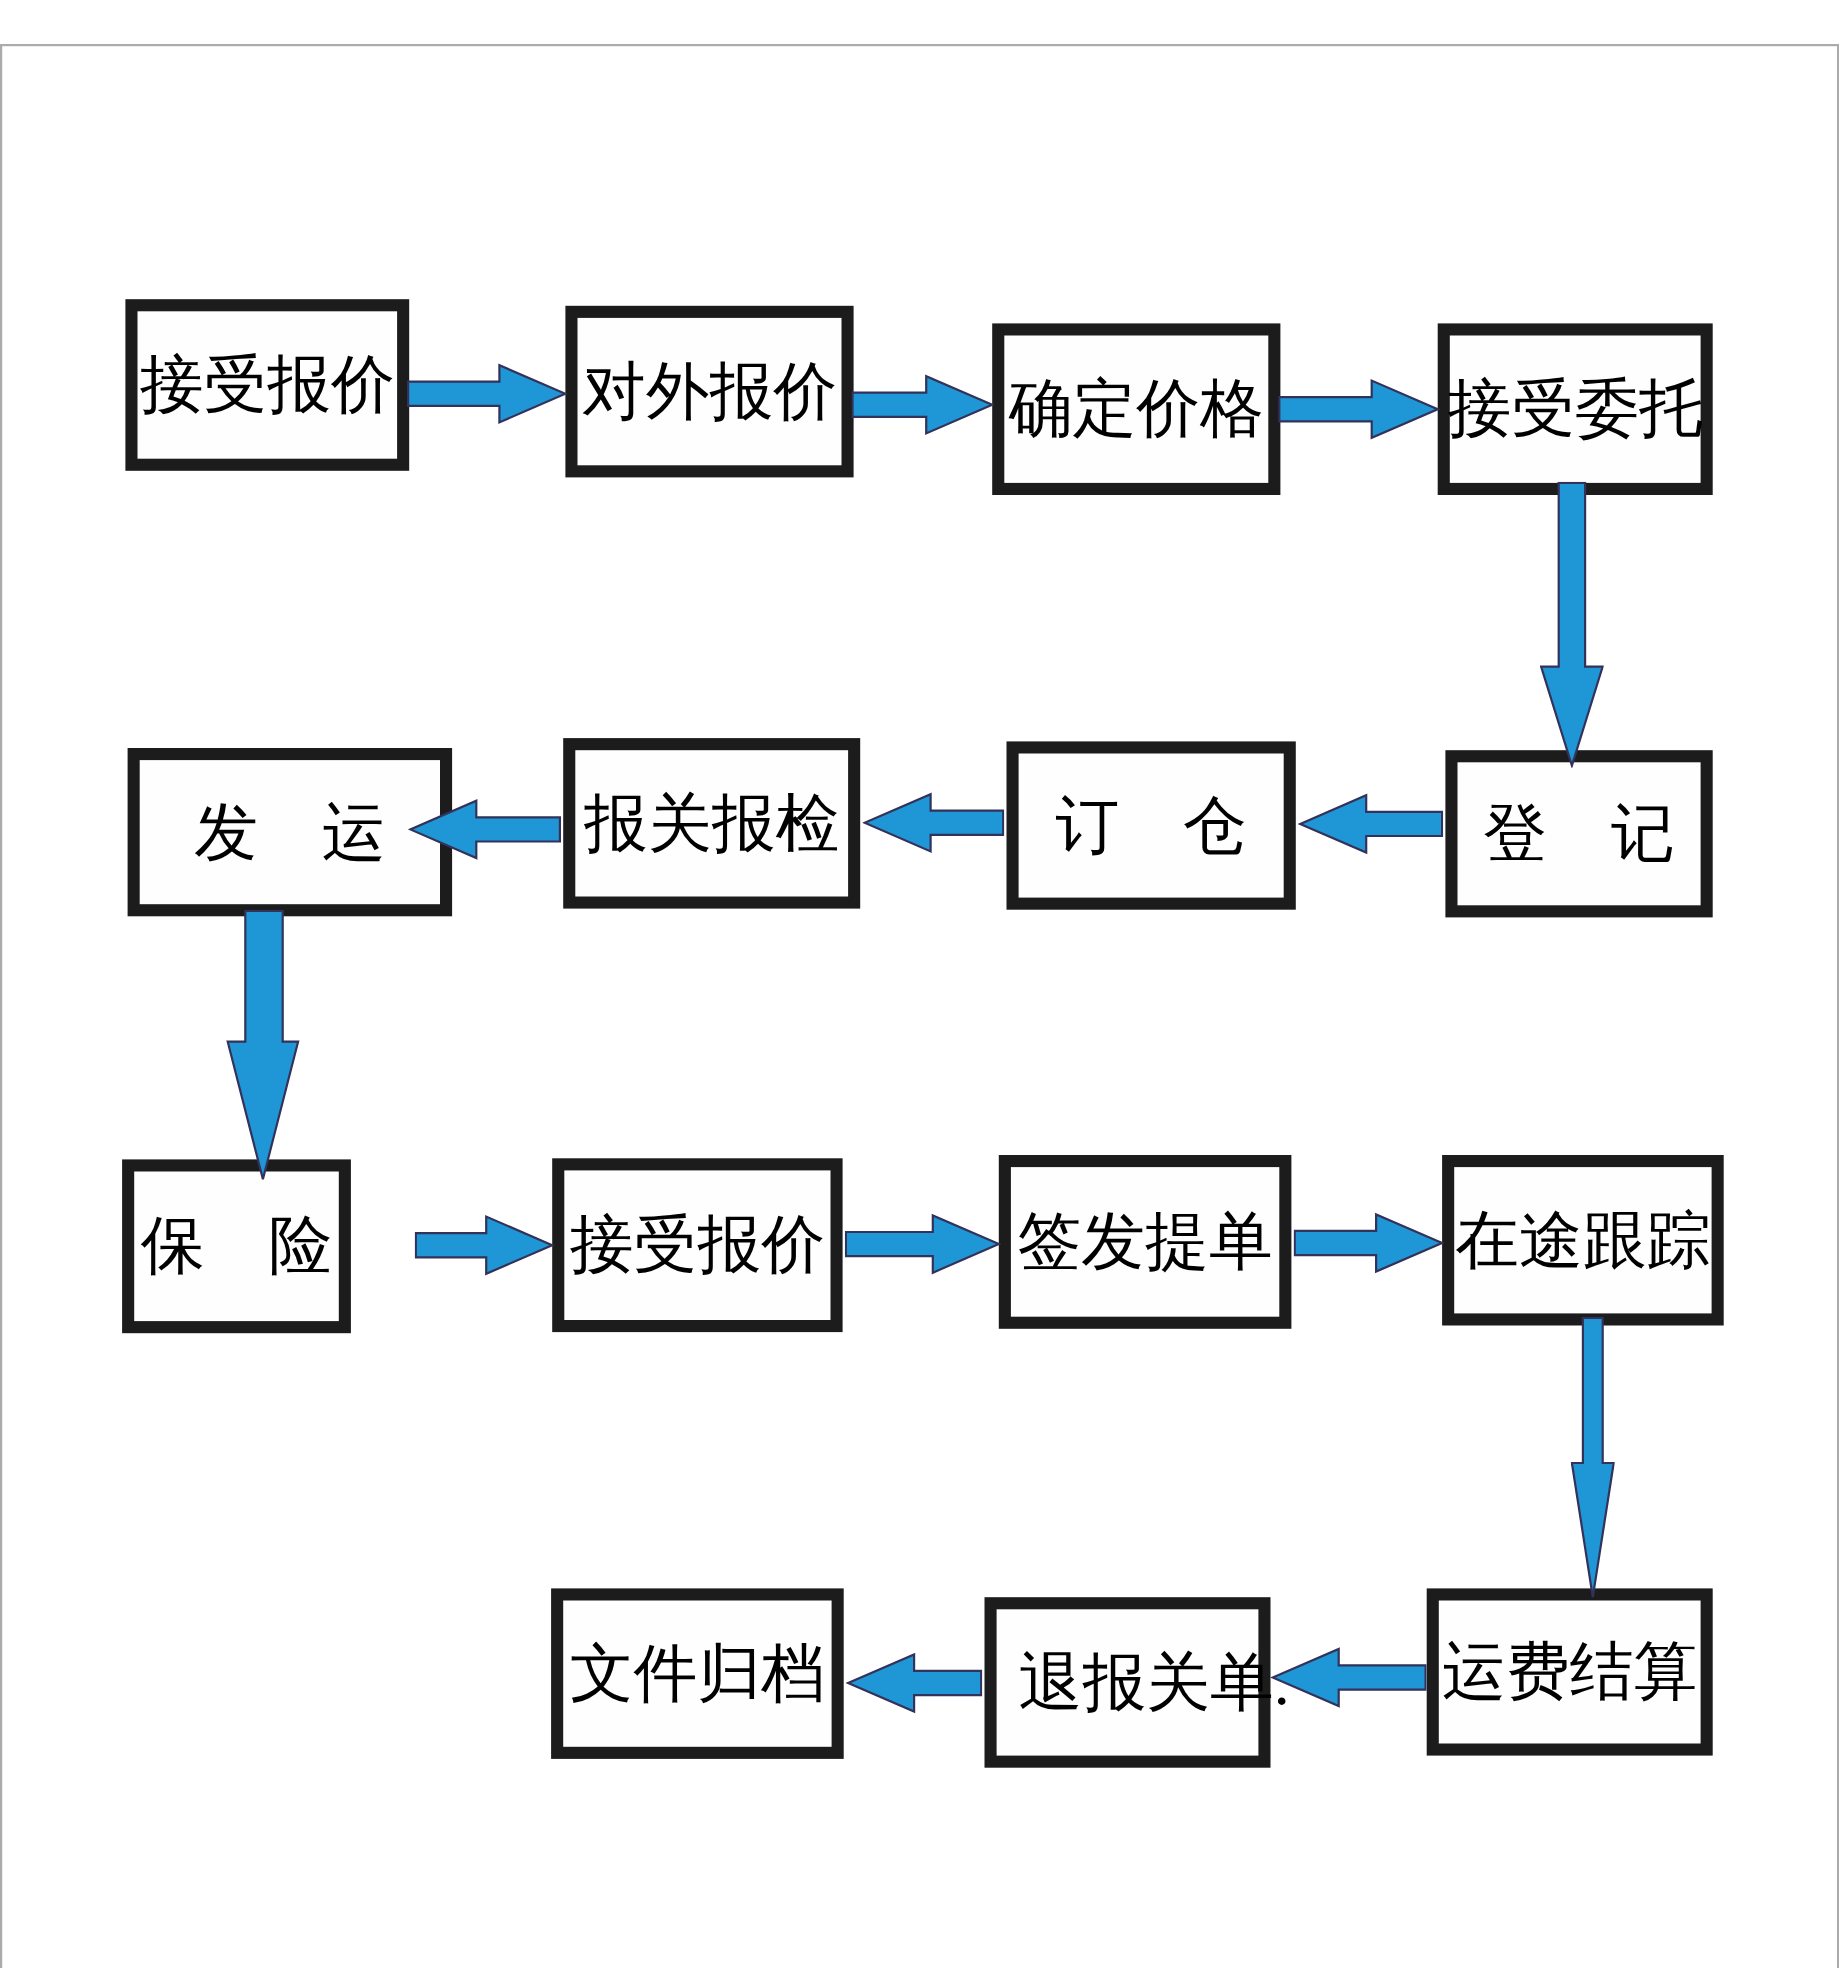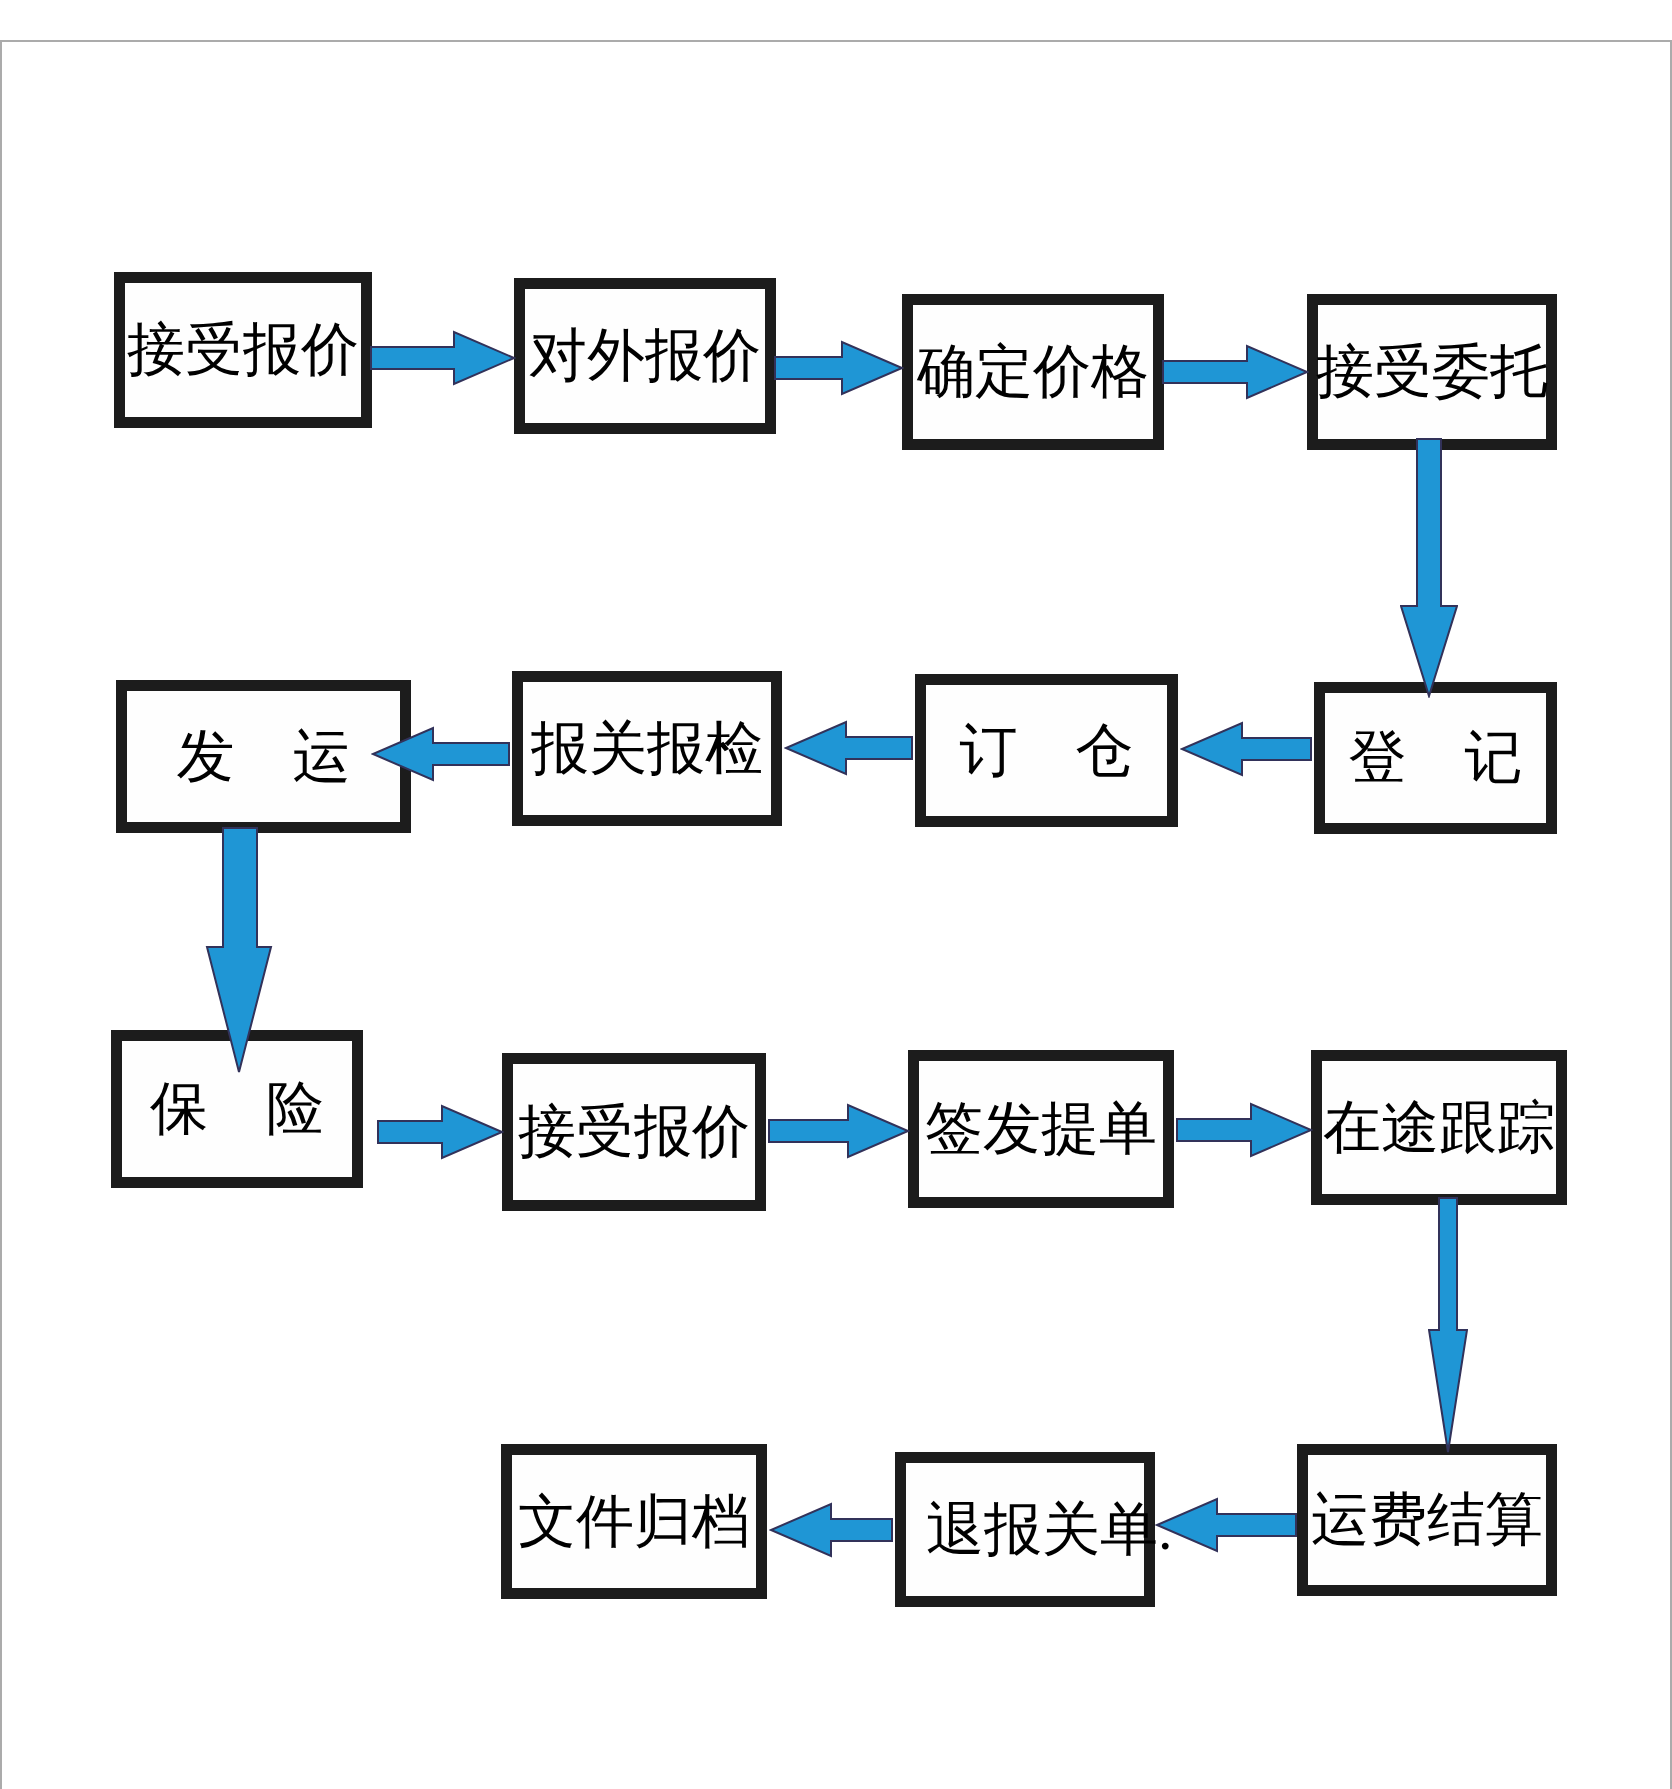--- a/index.html
+++ b/index.html
@@ -69,21 +69,21 @@
   <div class="node" style="left:913px;top:632px;width:263px;height:153px">
     <span class="lbl">订　仓</span>
   </div>
   <div class="node" style="left:510px;top:629px;width:270px;height:155px">
     <span class="lbl">报关报检</span>
   </div>
   <div class="node" style="left:114px;top:638px;width:295px;height:153px">
     <span class="lbl">发　运</span>
   </div>
 
-  <div class="node" style="left:109px;top:988px;width:252px;height:158px">
+  <div class="node" style="left:109px;top:1012px;width:208px;height:158px">
     <span class="lbl">保　险</span>
   </div>
   <div class="node" style="left:500px;top:1011px;width:264px;height:158px">
     <span class="lbl">接受报价</span>
   </div>
   <div class="node" style="left:906px;top:1008px;width:266px;height:158px">
     <span class="lbl">签发提单</span>
   </div>
   <div class="node" style="left:1309px;top:1008px;width:256px;height:155px">
     <span class="lbl">在途跟踪</span>

